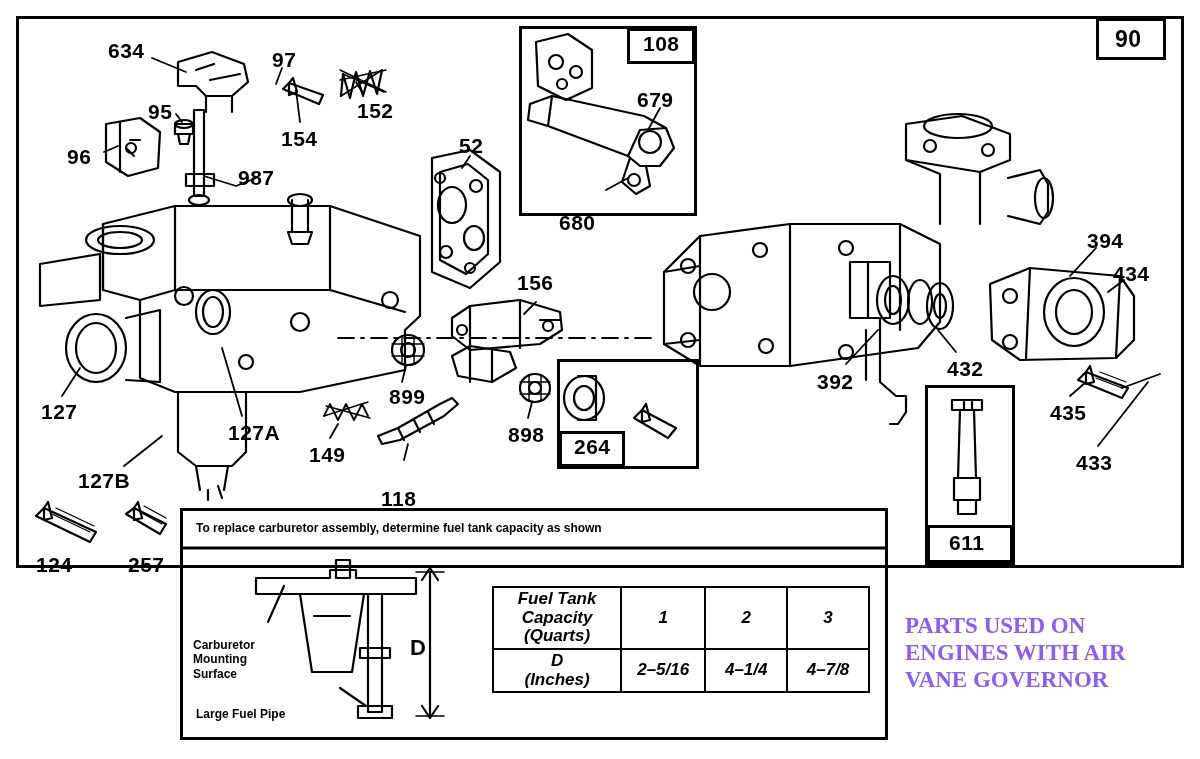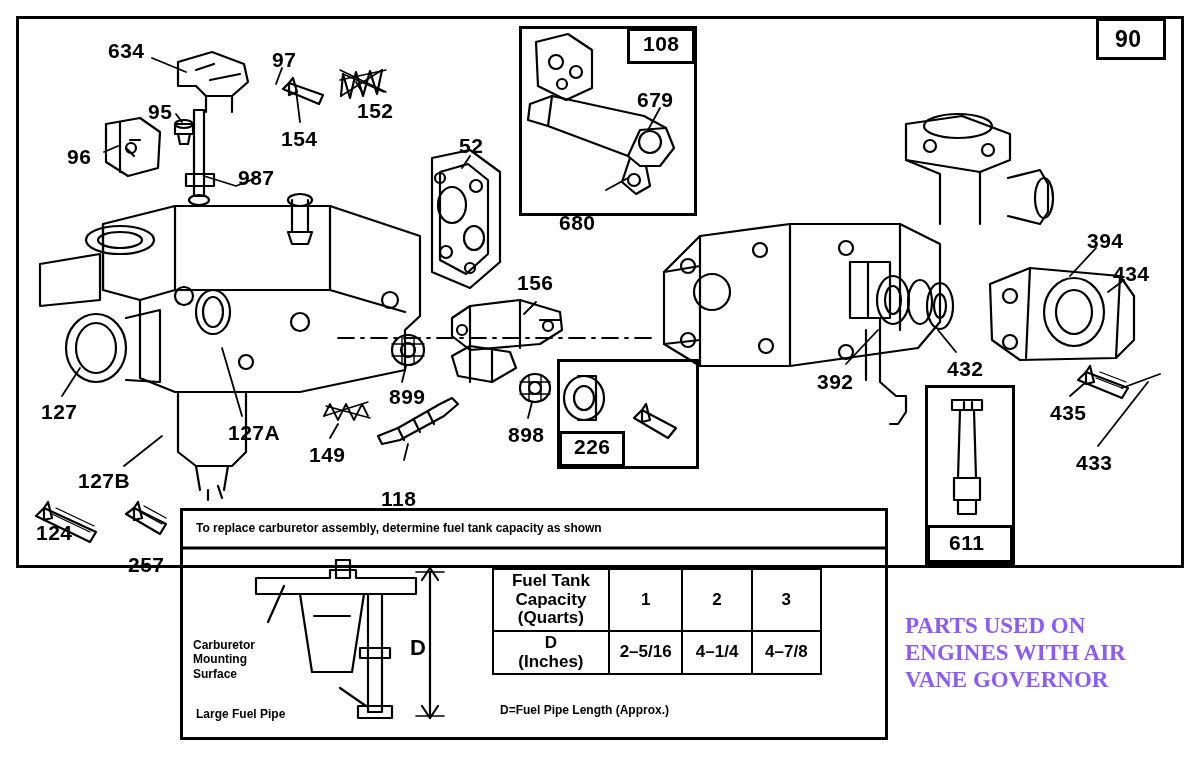--- a/index.html
+++ b/index.html
@@ -82,21 +82,21 @@
 
   <div class="thin" style="left:1096px; top:18px; width:70px; height:42px; border-width:3px;"></div>
   <div class="lbl num" style="left:1115px; top:27px; font-size:23px;">90</div>
 
   <div class="boxline" style="left:519px; top:26px; width:178px; height:190px;"></div>
   <div class="thin" style="left:627px; top:28px; width:68px; height:36px; border-width:3px;"></div>
   <div class="lbl num" style="left:643px; top:33px;">108</div>
 
   <div class="boxline" style="left:557px; top:359px; width:142px; height:110px;"></div>
   <div class="thin" style="left:559px; top:431px; width:66px; height:36px; border-width:3px;"></div>
-  <div class="lbl num" style="left:574px; top:436px;">226</div>
+  <div class="lbl num" style="left:574px; top:436px;">264</div>
 
   <div class="boxline" style="left:925px; top:385px; width:90px; height:181px;"></div>
   <div class="thin" style="left:927px; top:525px; width:86px; height:38px; border-width:3px;"></div>
   <div class="lbl num" style="left:949px; top:532px;">611</div>
 
   <div class="boxline" style="left:180px; top:508px; width:708px; height:232px;"></div>
   <div class="cap-text" style="left:196px; top:521px; width:680px;">To replace carburetor assembly, determine fuel tank capacity as shown</div>
   <svg class="overlay">
     <line x1="182" y1="548" x2="886" y2="548" stroke="#000" stroke-width="3"></line>
   </svg>
@@ -320,32 +320,32 @@
   <div class="lbl num" style="left:508px; top:424px;">898</div>
   <div class="lbl num" style="left:817px; top:371px;">392</div>
   <div class="lbl num" style="left:947px; top:358px;">432</div>
   <div class="lbl num" style="left:1050px; top:402px;">435</div>
   <div class="lbl num" style="left:1076px; top:452px;">433</div>
   <div class="lbl num" style="left:41px; top:401px;">127</div>
   <div class="lbl num" style="left:228px; top:422px;">127A</div>
   <div class="lbl num" style="left:309px; top:444px;">149</div>
   <div class="lbl num" style="left:381px; top:488px;">118</div>
   <div class="lbl num" style="left:78px; top:470px;">127B</div>
-  <div class="lbl num" style="left:36px; top:522px;">124</div>
+  <div class="lbl num" style="left:36px; top:554px;">124</div>
   <div class="lbl num" style="left:128px; top:554px;">257</div>
 
   <div class="cap-text" style="left:193px; top:638px; line-height:1.2;">
     <div>Carburetor</div>
     <div>Mounting</div>
     <div>Surface</div>
   </div>
   <div class="cap-text" style="left:196px; top:707px;">Large Fuel Pipe</div>
   <div class="lbl" style="left:410px; top:636px; font-size:22px;">D</div>
 
-  <table class="tbl" style="left:492px; top:568px; width:330px;">
+  <table class="tbl" style="left:492px; top:586px; width:378px;font-style:italic;">
     <tbody>
         <tr>
       <td style="width:128px;">
         <div>Fuel Tank</div>
         <div>Capacity</div>
         <div>(Quarts)</div>
       </td>
       <td style="width:82px;">1</td>
       <td style="width:82px;">2</td>
       <td style="width:82px;">3</td>
@@ -354,21 +354,20 @@
       <td>
         <div>D</div>
         <div>(Inches)</div>
       </td>
       <td>2–5/16</td>
       <td>4–1/4</td>
       <td>4–7/8</td>
     </tr>
   </tbody>
     </table>
-  <div class="cap-text" style="left:500px; top:703px;">D=Fuel Pipe Length (Approx.)</div>
 
   <div class="big-note" style="left:905px; top:612px;">
     <div>PARTS USED ON</div>
     <div>ENGINES WITH AIR</div>
     <div>VANE GOVERNOR</div>
   </div>
 
 </div>
 
 </body></html>

